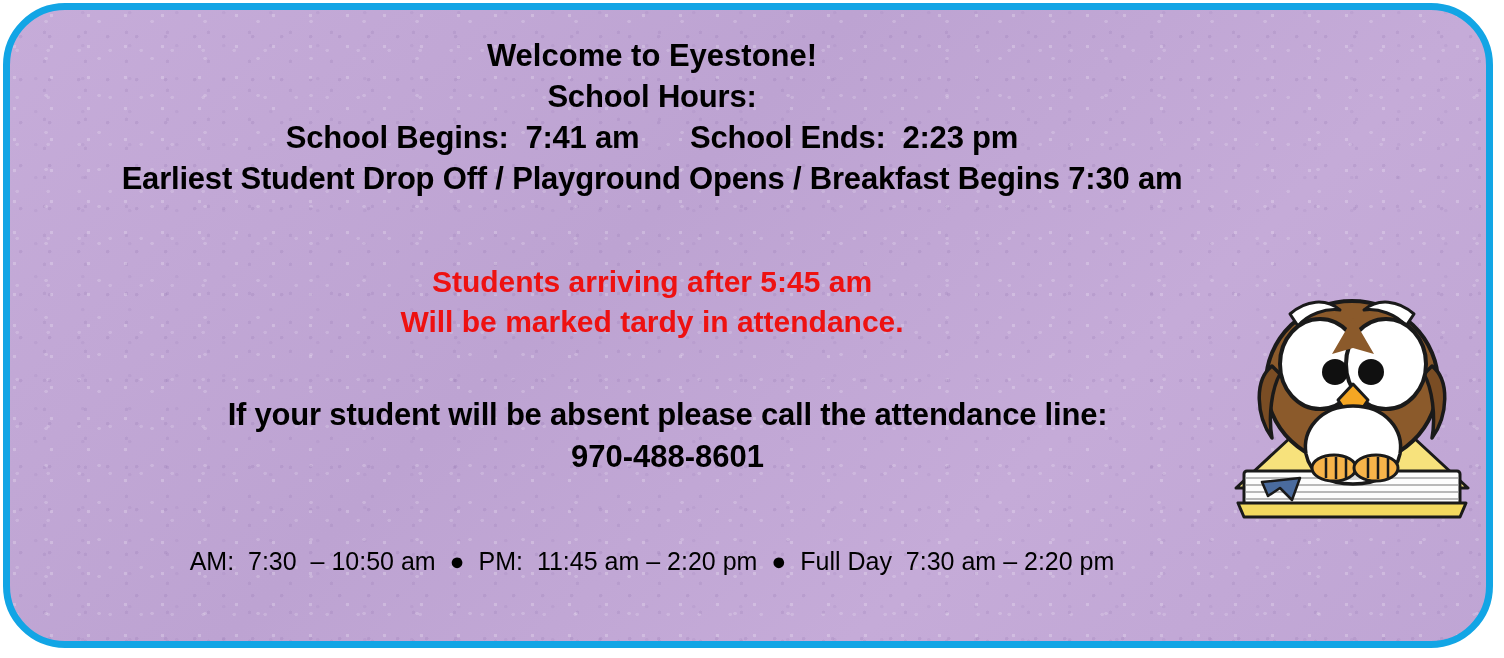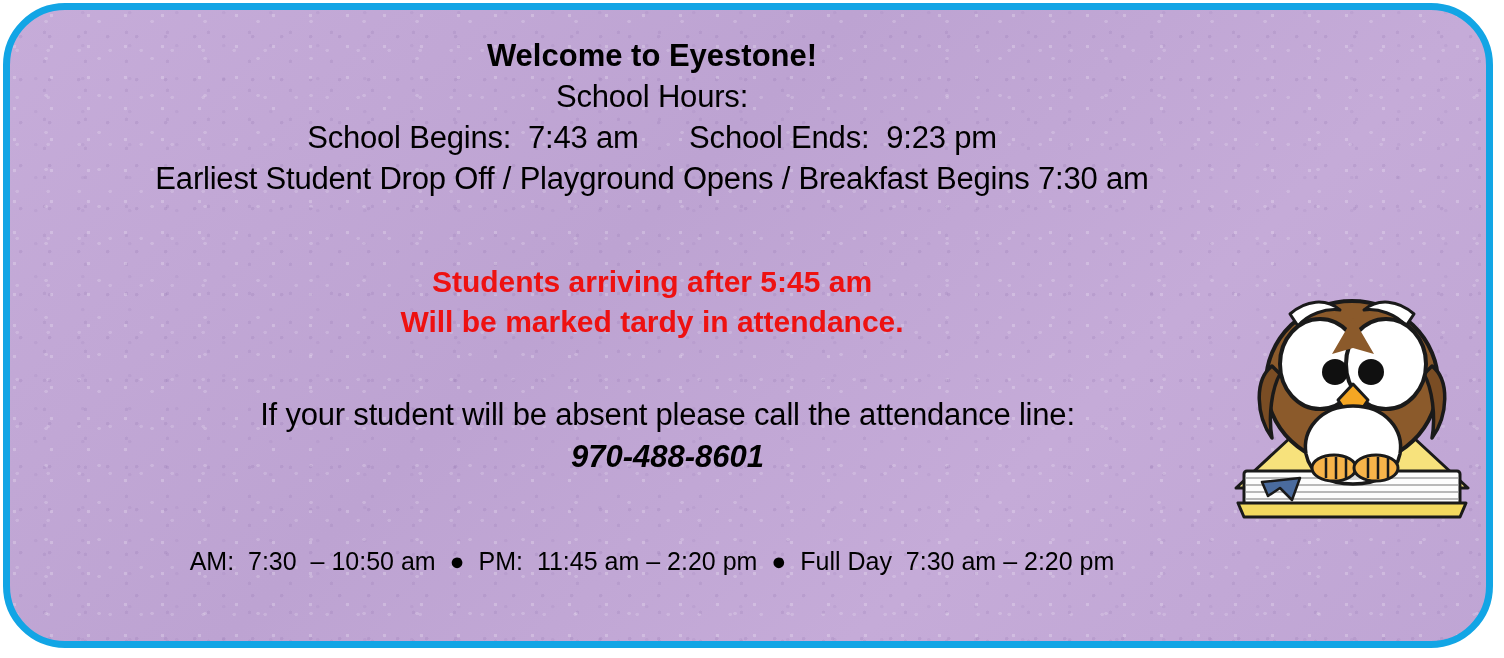--- a/index.html
+++ b/index.html
@@ -43,21 +43,21 @@
     width: 1284px;
     height: 631px;
     text-align: center;
     color: #000000;
   }
 
   .line {
     font-size: 31px;
     line-height: 41px;
     white-space: nowrap;
-    font-weight: normal;
+    font-weight: bold;
     letter-spacing: -0.2px;
   }
 
   #headline {
     font-weight: bold;
     font-size: 31px;
     line-height: 41px;
     padding-top: 25px;
   }
 
@@ -74,21 +74,20 @@
   }
 
   #warning-block { padding-top: 63px; }
 
   #attendance-block { padding-top: 52px; padding-left: 31px; }
 
   #attendance-number {
     font-weight: bold;
     font-size: 31px;
     line-height: 44px;
-    font-style: italic;
   }
 
   #preschool-block { padding-top: 60px; }
 
   #preschool-times {
     font-size: 25px;
     line-height: 44px;
     white-space: pre;
   }
 
@@ -104,21 +103,21 @@
 <body>
 
 <div id="announcement-card">
 
   <div id="text-column">
 
     <div id="headline">Welcome to Eyestone!</div>
 
     <div class="line">School Hours:</div>
 
-    <div class="line" id="begins-ends-line">School Begins:  7:43 am      School Ends:  9:23 pm</div>
+    <div class="line" id="begins-ends-line">School Begins:  7:41 am      School Ends:  2:23 pm</div>
 
     <div class="line">Earliest Student Drop Off / Playground Opens / Breakfast Begins 7:30 am</div>
 
     <div id="warning-block">
       <div class="warning">Students arriving after 5:45 am</div>
       <div class="warning">Will be marked tardy in attendance.</div>
     </div>
 
     <div id="attendance-block">
       <div class="line">If your student will be absent please call the attendance line:</div>

